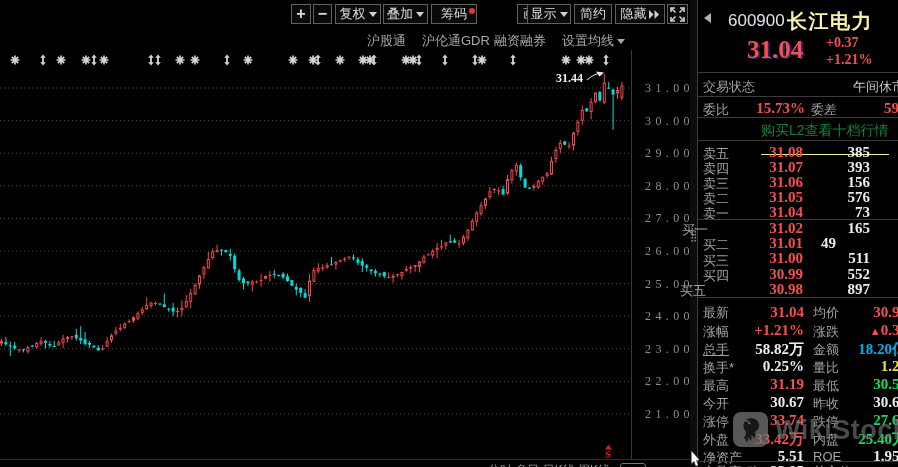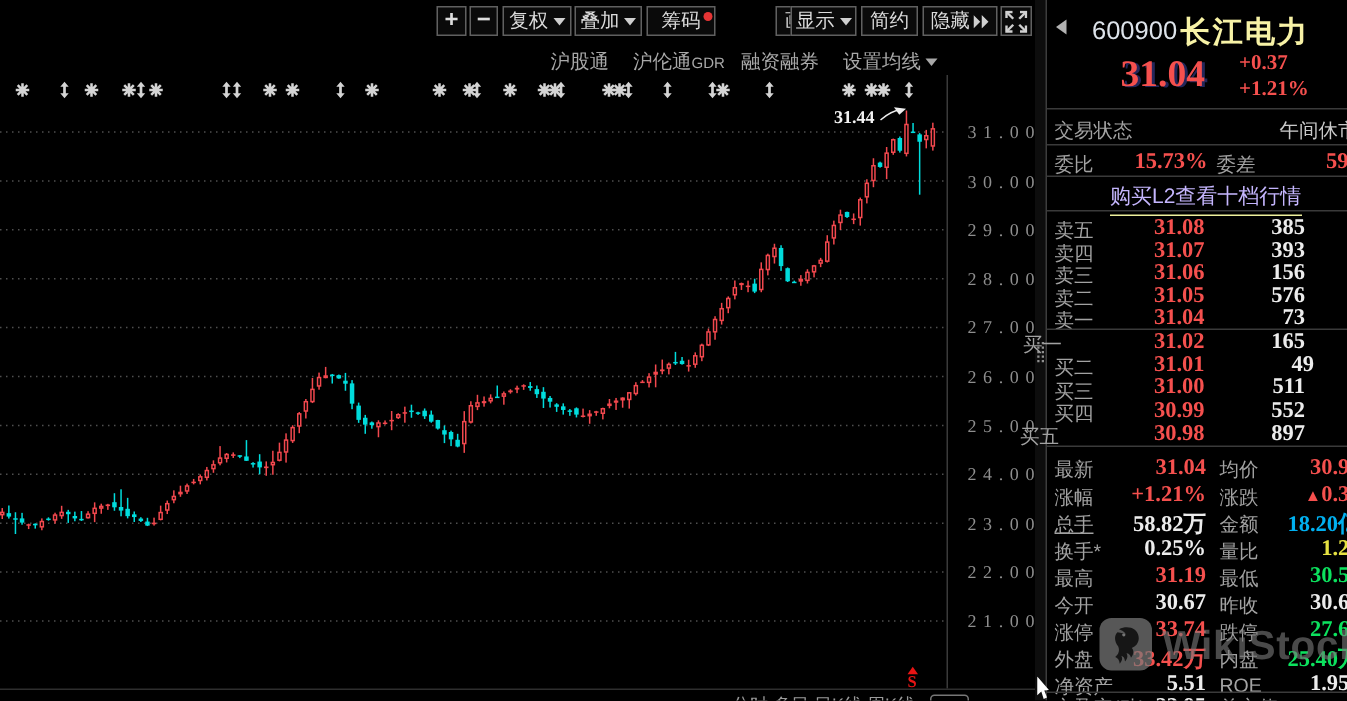--- a/index.html
+++ b/index.html
@@ -38,21 +38,21 @@
 <path d="M10,1 L14,1 L14,5" fill="none"></path>
         <path d="M14,1 L9.5,5.5" fill="none"></path>
 <path d="M1,10 L1,14 L5,14" fill="none"></path>
         <path d="M1,14 L5.5,9.5" fill="none"></path>
 <path d="M14,10 L14,14 L10,14" fill="none"></path>
         <path d="M14,14 L9.5,9.5" fill="none"></path>
 </g>
     </svg></div>
 
 <div class="lnk" style="left:367px;">沪股通</div>
-<div class="lnk" style="left:422px;">沪伦通<span style="font-size:10px;">GDR</span></div>
+<div class="lnk" style="left:422px;">沪伦通<span style="font-size:13px;">GDR</span></div>
 <div class="lnk" style="left:494px;">融资融券</div>
 <div class="lnk" style="left:562px;">设置均线<span class="caret" style="border-top-color:#a8a8a8;"></span></div>
 
 <svg class="abs" style="left:0;top:0;" width="698" height="467" viewBox="0 0 698 467">
 <defs>
 <g id="star">
         <path d="M0,-4.5 L0,4.5 M-4.5,0 L4.5,0 M-3.2,-3.2 L3.2,3.2 M-3.2,3.2 L3.2,-3.2" stroke="#d4d4d4" stroke-width="1.7"></path>
         <circle r="2" fill="#d4d4d4"></circle>
       </g>
 <g id="uda">
@@ -436,21 +436,21 @@
 <div class="glab" style="left:703px;top:78px;">交易状态</div>
 <div class="abs" style="left:853px;top:78px;color:#c9c9c9;font-size:13px;white-space:nowrap;">午间休市</div>
 <div class="hr" style="top:96px;"></div>
 
 <div class="glab" style="left:703px;top:101px;">委比</div>
 <div class="num red" style="left:735px;top:100px;width:70px;">15.73%</div>
 <div class="glab" style="left:811px;top:101px;">委差</div>
 <div class="num red" style="left:884px;top:100px;width:60px;text-align:left;">5911</div>
 <div class="hr" style="top:117px;"></div>
 
-<div class="abs" style="left:740px;top:122px;color:#c4b5fd;font-size:14px;border-bottom:1px solid #eef09c;padding-bottom:3px;">购买L2查看十档行情</div>
+<div class="abs" style="left:761px;top:122px;color:#15803d;font-size:14px;border-bottom:1px solid #eef09c;padding-bottom:14px;">购买L2查看十档行情</div>
 <div class="hr" style="top:140px;"></div>
 
 <div class="glab" style="left:703px;top:145px;">卖五</div>
 <div class="num red" style="left:743px;top:144px;width:60px;">31.08</div>
 <div class="num wht" style="left:810px;top:144px;width:60px;">385</div>
 <div class="glab" style="left:703px;top:160px;">卖四</div>
 <div class="num red" style="left:743px;top:159px;width:60px;">31.07</div>
 <div class="num wht" style="left:810px;top:159px;width:60px;">393</div>
 <div class="glab" style="left:703px;top:175px;">卖三</div>
 <div class="num red" style="left:743px;top:174px;width:60px;">31.06</div>
@@ -459,21 +459,21 @@
 <div class="num red" style="left:743px;top:189px;width:60px;">31.05</div>
 <div class="num wht" style="left:810px;top:189px;width:60px;">576</div>
 <div class="glab" style="left:703px;top:205px;">卖一</div>
 <div class="num red" style="left:743px;top:204px;width:60px;">31.04</div>
 <div class="num wht" style="left:810px;top:204px;width:60px;">73</div>
 <div class="glab" style="left:682px;top:221px;">买一</div>
 <div class="num red" style="left:743px;top:220px;width:60px;">31.02</div>
 <div class="num wht" style="left:810px;top:220px;width:60px;">165</div>
 <div class="glab" style="left:703px;top:236px;">买二</div>
 <div class="num red" style="left:743px;top:235px;width:60px;">31.01</div>
-<div class="num wht" style="left:816px;top:235px;width:60px;">49</div>
+<div class="num wht" style="left:776px;top:235px;width:60px;">49</div>
 <div class="glab" style="left:703px;top:252px;">买三</div>
 <div class="num red" style="left:743px;top:250px;width:60px;">31.00</div>
 <div class="num wht" style="left:810px;top:250px;width:60px;">511</div>
 <div class="glab" style="left:703px;top:267px;">买四</div>
 <div class="num red" style="left:743px;top:266px;width:60px;">30.99</div>
 <div class="num wht" style="left:810px;top:266px;width:60px;">552</div>
 <div class="glab" style="left:680px;top:282px;">买五</div>
 <div class="num red" style="left:743px;top:281px;width:60px;">30.98</div>
 <div class="num wht" style="left:810px;top:281px;width:60px;">897</div>
 

